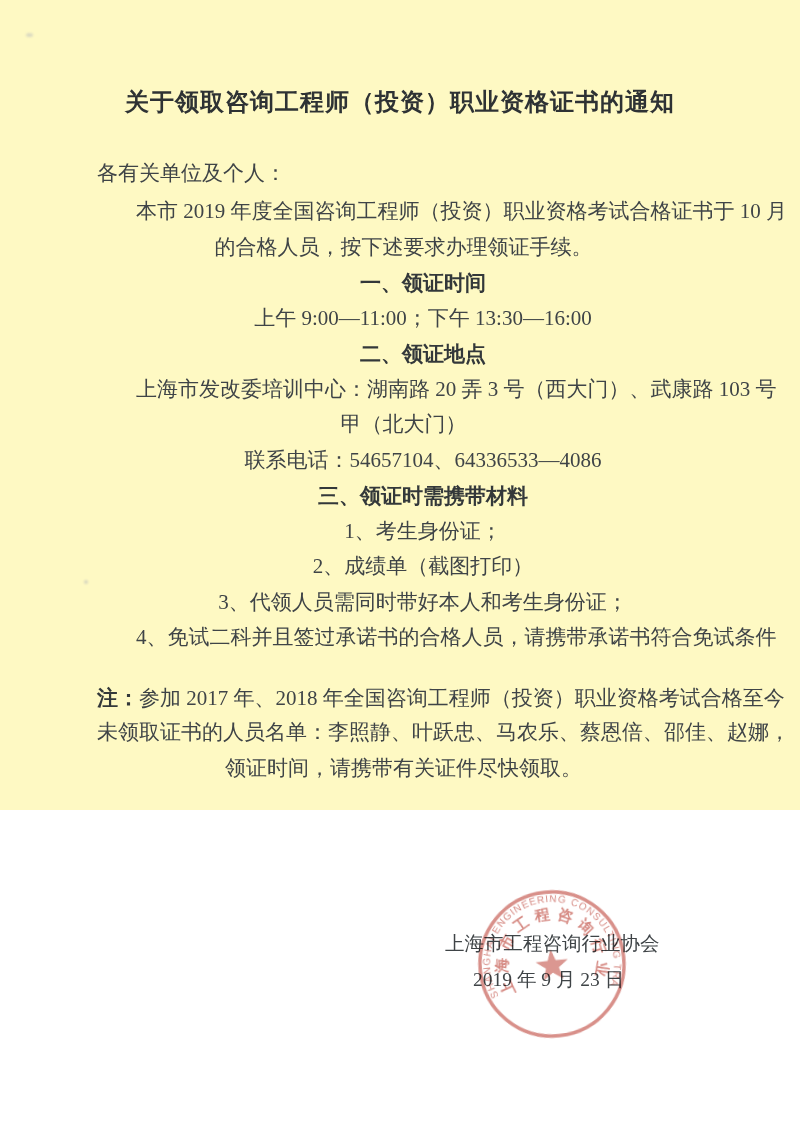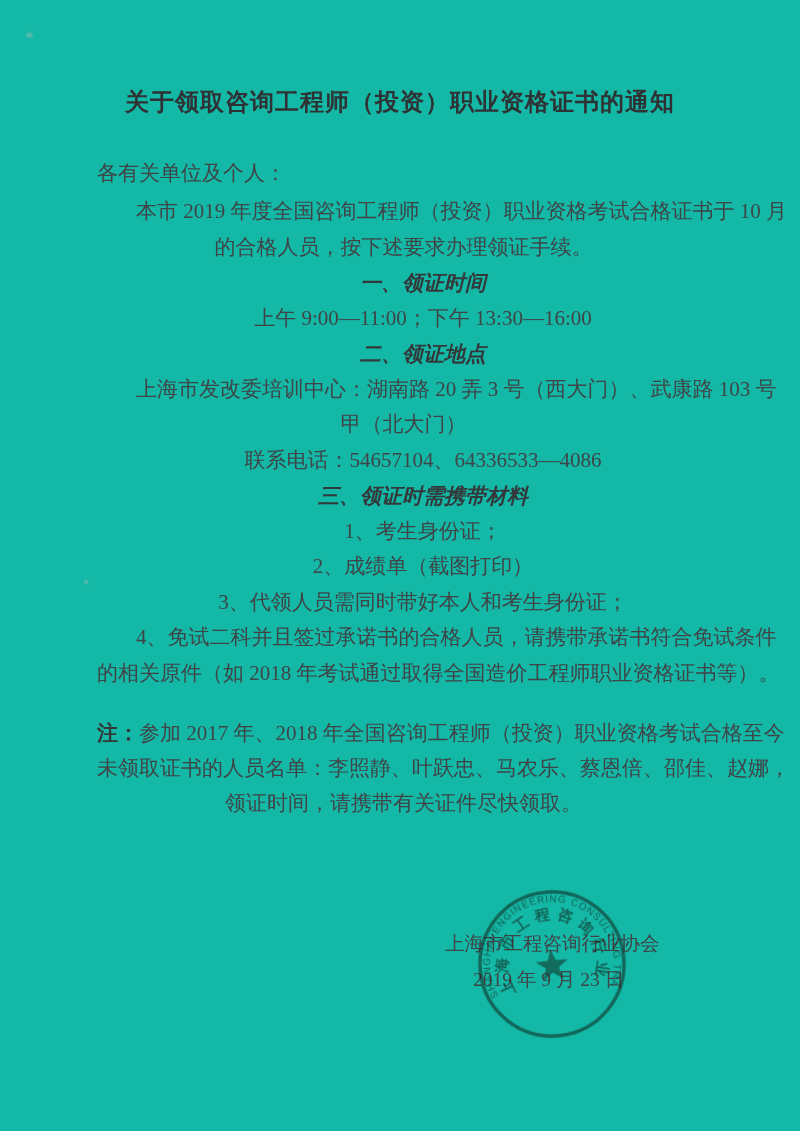--- a/index.html
+++ b/index.html
@@ -3,22 +3,22 @@
 <meta charset="utf-8">
 <style>
   html,body{margin:0;padding:0;}
   body{
     width:800px;height:1131px;
     background:#ffffff;
     font-family:"Liberation Serif","DejaVu Serif",serif;
     position:relative;overflow:hidden;
   }
   .page{
-    position:absolute;left:0;top:0;width:800px;height:1131px;
-    background:#14b8a6;
+    position:absolute;left:0;top:0;width:800px;height:810px;
+    background:#fef9c3;
   }
   
   .doc-title{
     margin-top:84px;
     text-align:center;
     font-family:"Liberation Sans","DejaVu Sans",sans-serif;
     font-weight:700;
     font-size:24px;
     line-height:36px;
     color:#2e3234;
@@ -35,21 +35,20 @@
   }
   .line{
     height:35.5px;line-height:35.5px;white-space:nowrap;text-align:center;
   }
   .line.indent{padding-left:39px;}
   .line.heading{
     padding-left:39px;
     font-family:"Liberation Sans","DejaVu Sans",sans-serif;
     font-weight:700;
     color:#33383a;
-    font-style:italic;
   }
   .line.spacer{height:24px;}
   .bold-prefix{
     font-family:"Liberation Sans","DejaVu Sans",sans-serif;
     font-weight:700;
     color:#33383a;
   }
   
   .sig-org{
     position:absolute;left:445px;top:930px;
@@ -95,21 +94,20 @@
         <div class="line indent">上午 9:00—11:00；下午 13:30—16:00</div>
         <div class="line heading">二、领证地点</div>
         <div class="line indent">上海市发改委培训中心：湖南路 20 弄 3 号（西大门）、武康路 103 号</div>
         <div class="line">甲（北大门）</div>
         <div class="line indent">联系电话：54657104、64336533—4086</div>
         <div class="line heading">三、领证时需携带材料</div>
         <div class="line indent">1、考生身份证；</div>
         <div class="line indent">2、成绩单（截图打印）</div>
         <div class="line indent">3、代领人员需同时带好本人和考生身份证；</div>
         <div class="line indent">4、免试二科并且签过承诺书的合格人员，请携带承诺书符合免试条件</div>
-        <div class="line">的相关原件（如 2018 年考试通过取得全国造价工程师职业资格证书等）。</div>
         <div class="line spacer"></div>
         <div class="line indent" style="padding-left: 0px;"><span class="bold-prefix">注：</span>参加 2017 年、2018 年全国咨询工程师（投资）职业资格考试合格至今</div>
         <div class="line">未领取证书的人员名单：李照静、叶跃忠、马农乐、蔡恩倍、邵佳、赵娜，</div>
         <div class="line">领证时间，请携带有关证件尽快领取。</div>
       </div>
   </div>
 
   <div class="sig-org">上海市工程咨询行业协会</div>
 
   <div class="sig-date">2019 年 9 月 23 日</div>

